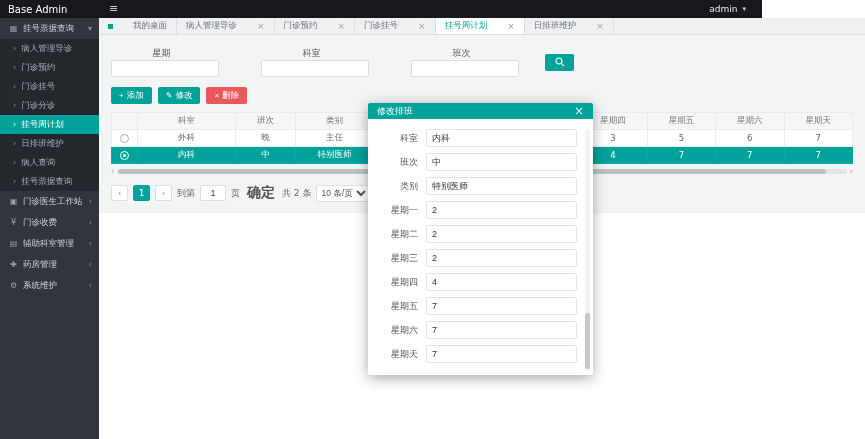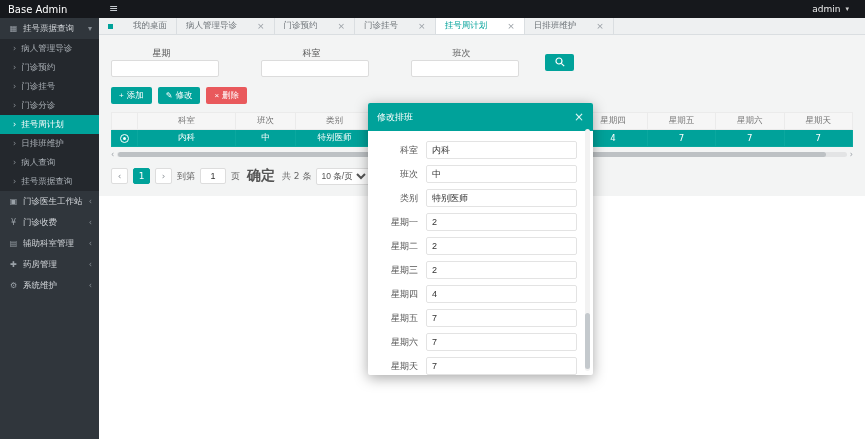--- a/index.html
+++ b/index.html
@@ -1,21 +1,21 @@
 <!DOCTYPE html>
 <html><head>
 <meta charset="utf-8">
 <style>
   * { margin:0; padding:0; box-sizing:border-box; }
   html,body { width:865px; height:439px; }
   body { position:relative; overflow:hidden; background:#fff; color:#555;
          font-family:"DejaVu Sans","Liberation Sans",sans-serif; font-size:9px; }
 
   
-  .app-header { position:absolute; top:0; left:0; width:865px; height:18px;
+  .app-header { position:absolute; top:0; left:0; width:762px; height:18px;
                 background:#16181c; display:flex; align-items:center; z-index:30; }
   .brand { width:99px; flex:0 0 99px; color:#fff; font-size:10px; padding-left:8px; }
   .hamburger { color:#c7ccd1; font-size:11px; padding:0 10px; cursor:pointer; line-height:18px; }
   .user-box { margin-left:auto; display:flex; align-items:center; gap:5px;
               color:#ececec; padding-right:16px; cursor:pointer; }
   .user-caret { font-size:7px; color:#cfcfcf; }
 
   
   .sidebar { position:absolute; top:18px; bottom:0; left:0; width:99px; background:#30363c; z-index:20; }
   .nav-group { height:21px; display:flex; align-items:center; padding:0 7px 0 8px;
@@ -84,21 +84,21 @@
   .goto-input { width:26px; height:16px; border:1px solid #ddd; border-radius:2px; text-align:center;
                 font-size:9px; color:#333; outline:none; }
   .confirm-btn { border:none; background:none; color:#555; font-weight:bold; font-size:14px;
                  cursor:pointer; padding:0 2px; }
   .pagesize-select { height:17px; border:1px solid #ddd; border-radius:2px; background:#fff;
                      color:#555; font-size:8.5px; outline:none; }
 
   
   .modal { position:absolute; left:368px; top:103px; width:225px; height:272px; background:#fff;
            border-radius:2px; box-shadow:0 3px 14px rgba(0,0,0,.35); z-index:40; overflow:hidden; }
-  .modal-header { height:28px; background:#00a29a; display:flex; align-items:center; padding:0 9px; }
+  .modal-header { height:16px; background:#00a29a; display:flex; align-items:center; padding:0 9px; }
   .modal-title { color:#fff; }
   .modal-close { margin-left:auto; color:#dff6f4; font-size:12px; line-height:12px; cursor:pointer; }
   .modal-body { position:relative; padding:7px 16px 6px 8px; }
   .m-row { display:flex; align-items:center; height:24px; }
   .m-label { width:42px; flex:0 0 42px; text-align:right; margin-right:8px; color:#555; }
   .m-input { flex:1; height:18px; border:1px solid #e3e3e3; border-radius:2px; padding:0 5px;
              font-size:9px; color:#333; outline:none; min-width:0; }
   .modal-scrollbar { position:absolute; top:26px; bottom:4px; right:3px; width:5px;
                      background:#f2f2f2; border-radius:3px; z-index:41; }
   .modal-scroll-thumb { position:absolute; bottom:2px; right:0; width:5px; height:56px;
@@ -272,20 +272,33 @@
           <th>星期一</th>
           <th>星期二</th>
           <th>星期三</th>
           <th>星期四</th>
           <th>星期五</th>
           <th>星期六</th>
           <th>星期天</th>
         </tr>
       </thead>
       <tbody>
+        <tr>
+          <td><span class="radio"></span></td>
+          <td>外科</td>
+          <td>晚</td>
+          <td>主任</td>
+          <td></td>
+          <td></td>
+          <td></td>
+          <td>3</td>
+          <td>5</td>
+          <td>6</td>
+          <td>7</td>
+        </tr>
         <tr class="selected">
           <td><span class="radio checked"></span></td>
           <td>内科</td>
           <td>中</td>
           <td>特别医师</td>
           <td>2</td>
           <td>2</td>
           <td>2</td>
           <td>4</td>
           <td>7</td>

